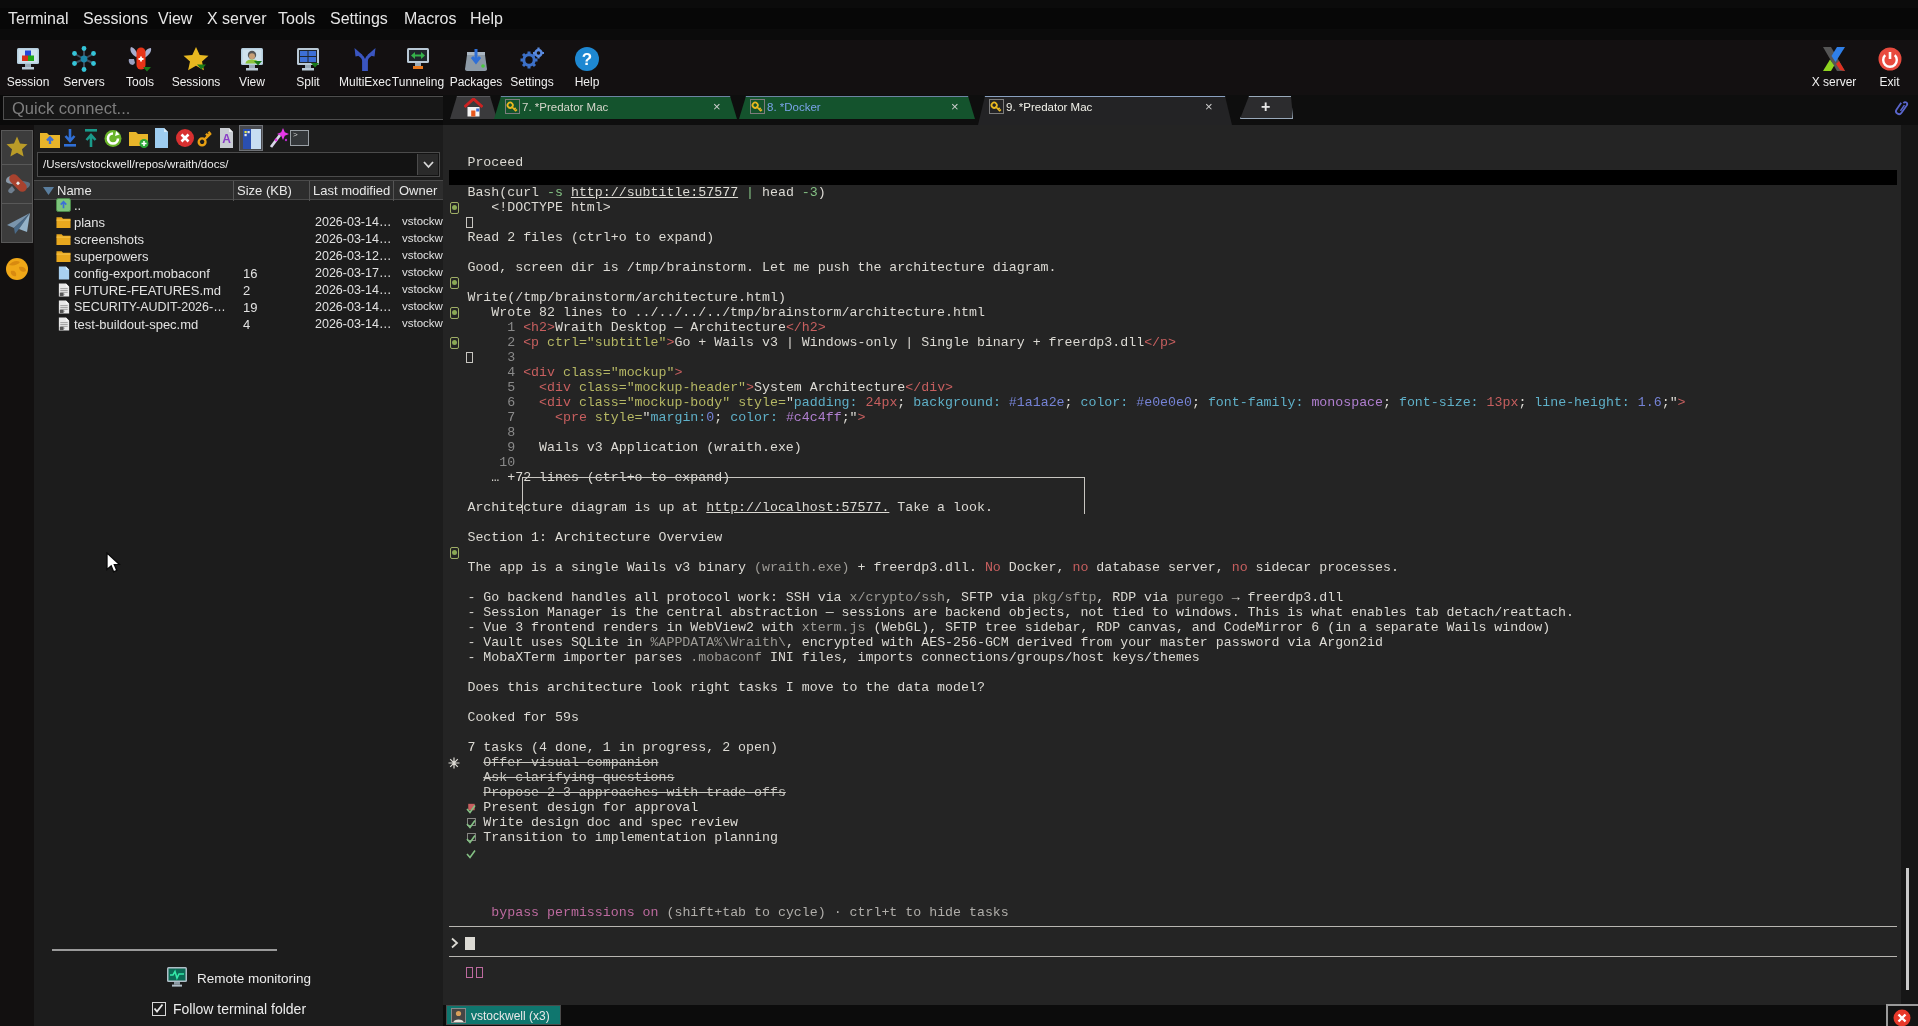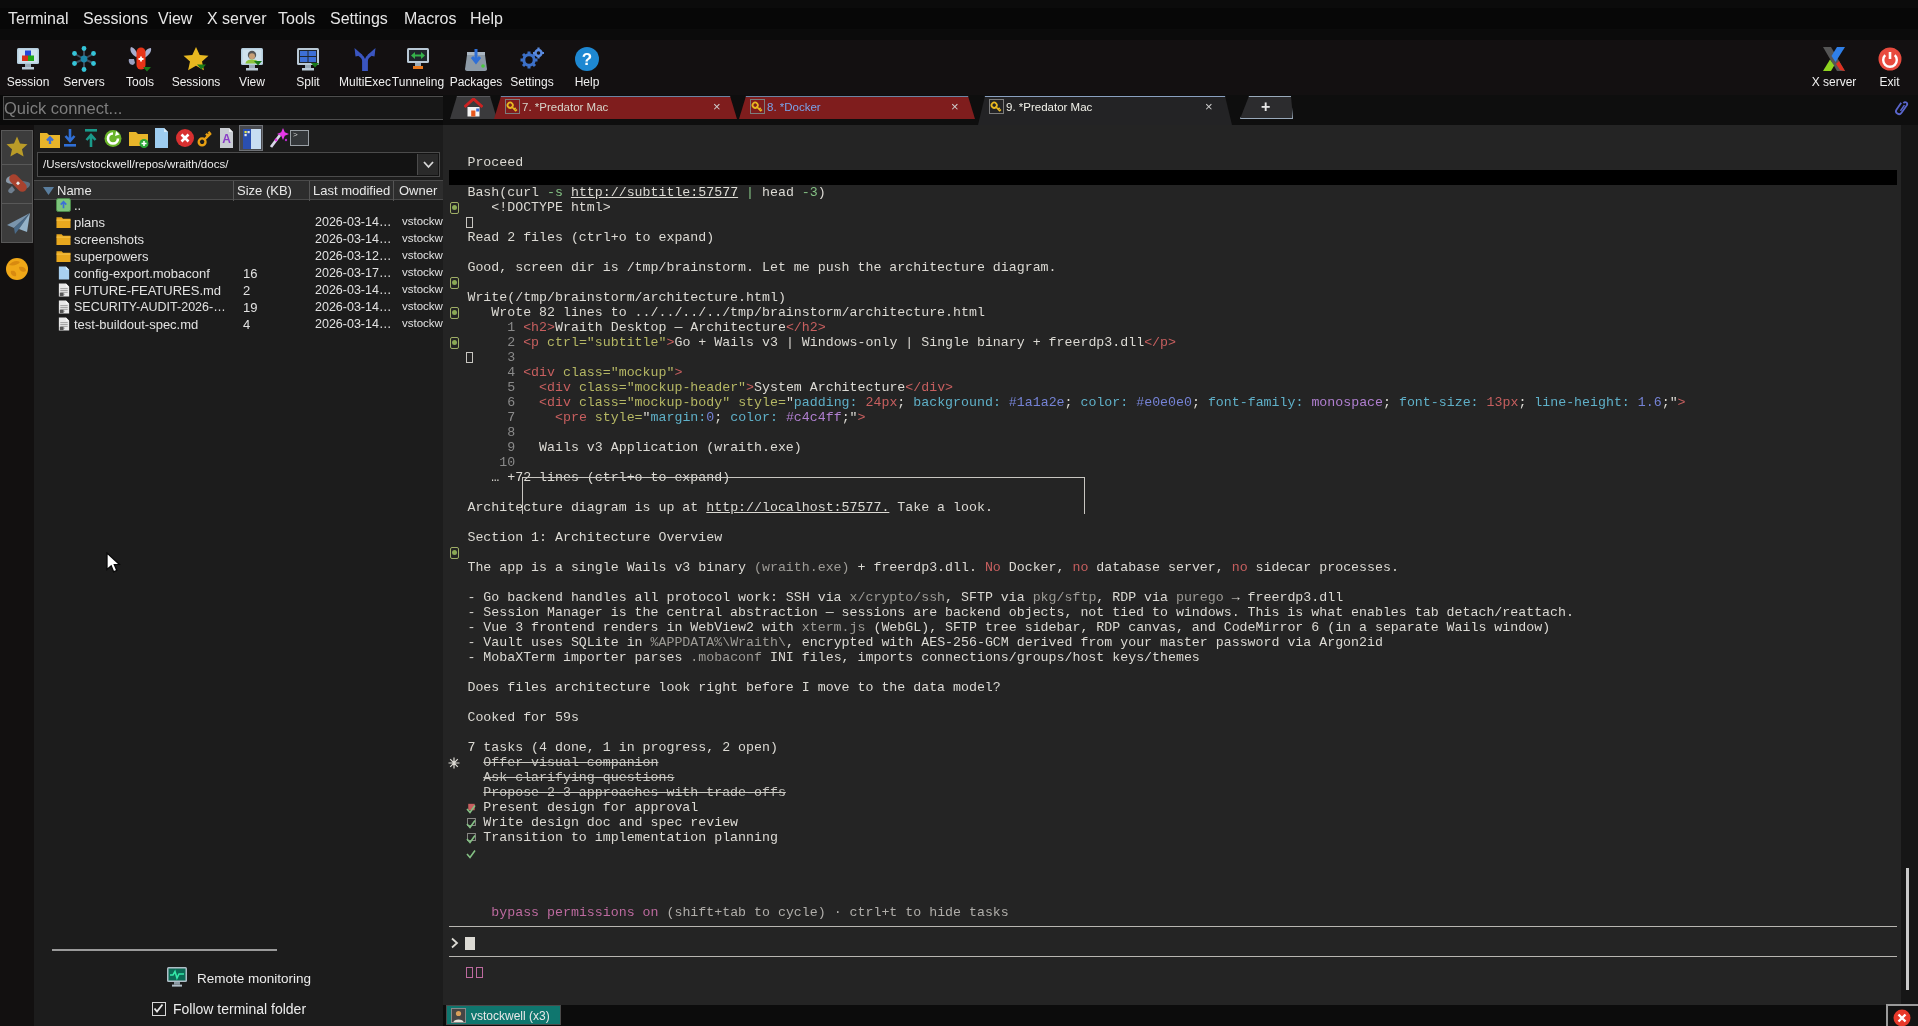--- a/index.html
+++ b/index.html
@@ -17,25 +17,25 @@
 .menubar span { position:absolute; top:2px; font-size:16px; color:#e6e6e6; }
 
 
 .toolbar { position:absolute; left:0; top:40px; width:1918px; height:55px; background:#131011; }
 .tbi { position:absolute; top:5px; text-align:center; color:#f0f0f0; font-size:12px; }
 .tbi .ic { display:block; margin:0 auto 2px auto; height:28px; }
 .tbi .lb { display:block; margin-top:1px; }
 
 
 .qcrow { position:absolute; left:0; top:95px; width:443px; height:30px; background:#0a0a0a; }
-.qcinput { position:absolute; left:3px; top:1px; width:483px; height:24px; background:#171717; border:1px solid #4e4e4e; color:#7e7e7e; font-size:16.5px; line-height:22px; }
+.qcinput { position:absolute; left:3px; top:1px; width:483px; height:24px; background:#171717; border:1px solid #4e4e4e; color:#7e7e7e; font-size:16.5px; line-height:22px; padding-left:8px; }
 
 
 .tabbar { position:absolute; left:443px; top:95px; width:1475px; height:30px; background:#0e0e0e; }
-.tab { position:absolute; top:1px; height:23px; background:#7f1d1d; }
+.tab { position:absolute; top:1px; height:23px; background:#14532d; }
 .tabslant { clip-path: polygon(7px 0, calc(100% - 7px) 0, 100% 100%, 0 100%); }
 .tabhi { position:absolute; left:6px; right:6px; top:0; height:1px; background:#6d84a3; }
 .tabtxt { position:absolute; top:5px; font-size:11.5px; color:#d6d6cb; }
 .tabx { position:absolute; top:3px; font-size:13px; color:#cfcfcf; }
 .keybox { position:absolute; top:3px; width:15px; height:15px; border:1px solid #7d7d7d; }
 
 
 .sidestrip { position:absolute; left:0; top:125px; width:34px; height:901px; background:#121010; }
 .sbtn { position:absolute; left:1px; width:32px; height:39px; background:#3c3c3c; border:1px solid #585858; }
 
@@ -551,21 +551,21 @@
 <div class="tl">  Section 1: Architecture Overview</div>
 <div class="tl"></div>
 <div class="tl">  The app is a single Wails v3 binary <span class="gy">(wraith.exe)</span> + freerdp3.dll. <span class="rd">No</span> Docker, <span class="rd">no</span> database server, <span class="rd">no</span> sidecar processes.</div>
 <div class="tl"></div>
 <div class="tl">  - Go backend handles all protocol work: SSH via <span class="gy">x/crypto/ssh</span>, SFTP via <span class="gy">pkg/sftp</span>, RDP via <span class="gy">purego</span> → freerdp3.dll</div>
 <div class="tl">  - Session Manager is the central abstraction — sessions are backend objects, not tied to windows. This is what enables tab detach/reattach.</div>
 <div class="tl">  - Vue 3 frontend renders in WebView2 with <span class="gy">xterm.js</span> (WebGL), SFTP tree sidebar, RDP canvas, and CodeMirror 6 (in a separate Wails window)</div>
 <div class="tl">  - Vault uses SQLite in <span class="gy">%APPDATA%\Wraith\</span>, encrypted with AES-256-GCM derived from your master password via Argon2id</div>
 <div class="tl">  - MobaXTerm importer parses <span class="gy">.mobaconf</span> INI files, imports connections/groups/host keys/themes</div>
 <div class="tl"></div>
-<div class="tl">  Does files architecture look right before I move to the data model?</div>
+<div class="tl">  Does this architecture look right tasks I move to the data model?</div>
 <div class="tl"></div>
 <div class="tl">  Cooked for 59s</div>
 <div class="tl"></div>
 <div class="tl">  7 tasks (4 done, 1 in progress, 2 open)</div>
 <div class="tl">    <span class="st">Offer visual companion</span></div>
 <div class="tl">    <span class="st">Ask clarifying questions</span></div>
 <div class="tl">    <span class="st">Propose 2-3 approaches with trade-offs</span></div>
 <div class="tl">  <span class="rd">■</span> Present design for approval</div>
 <div class="tl">  □ Write design doc and spec review</div>
 <div class="tl">  □ Transition to implementation planning</div>

